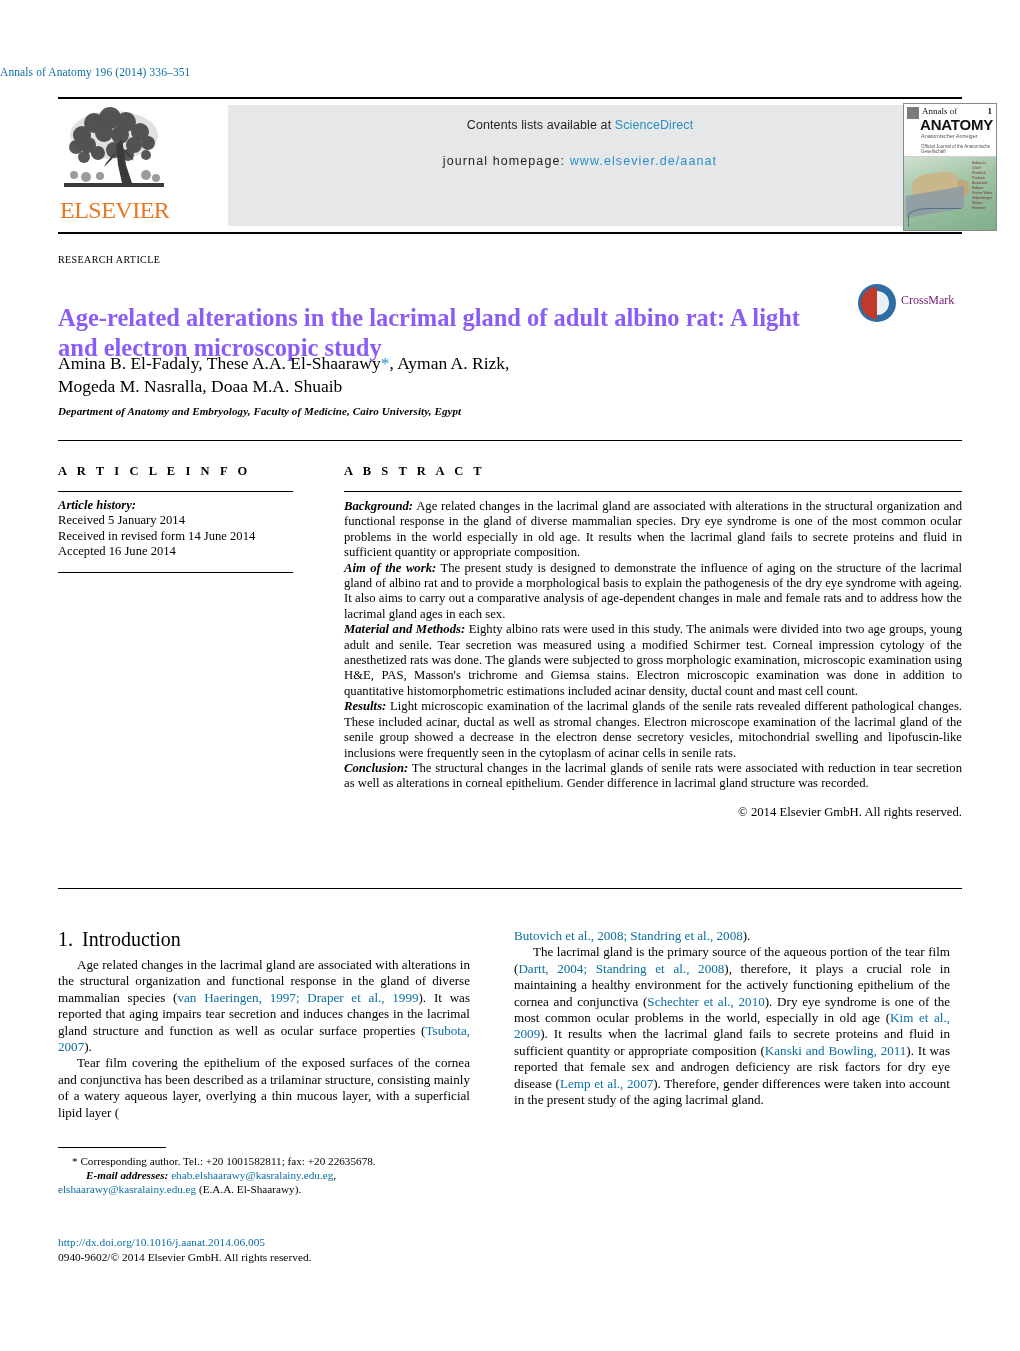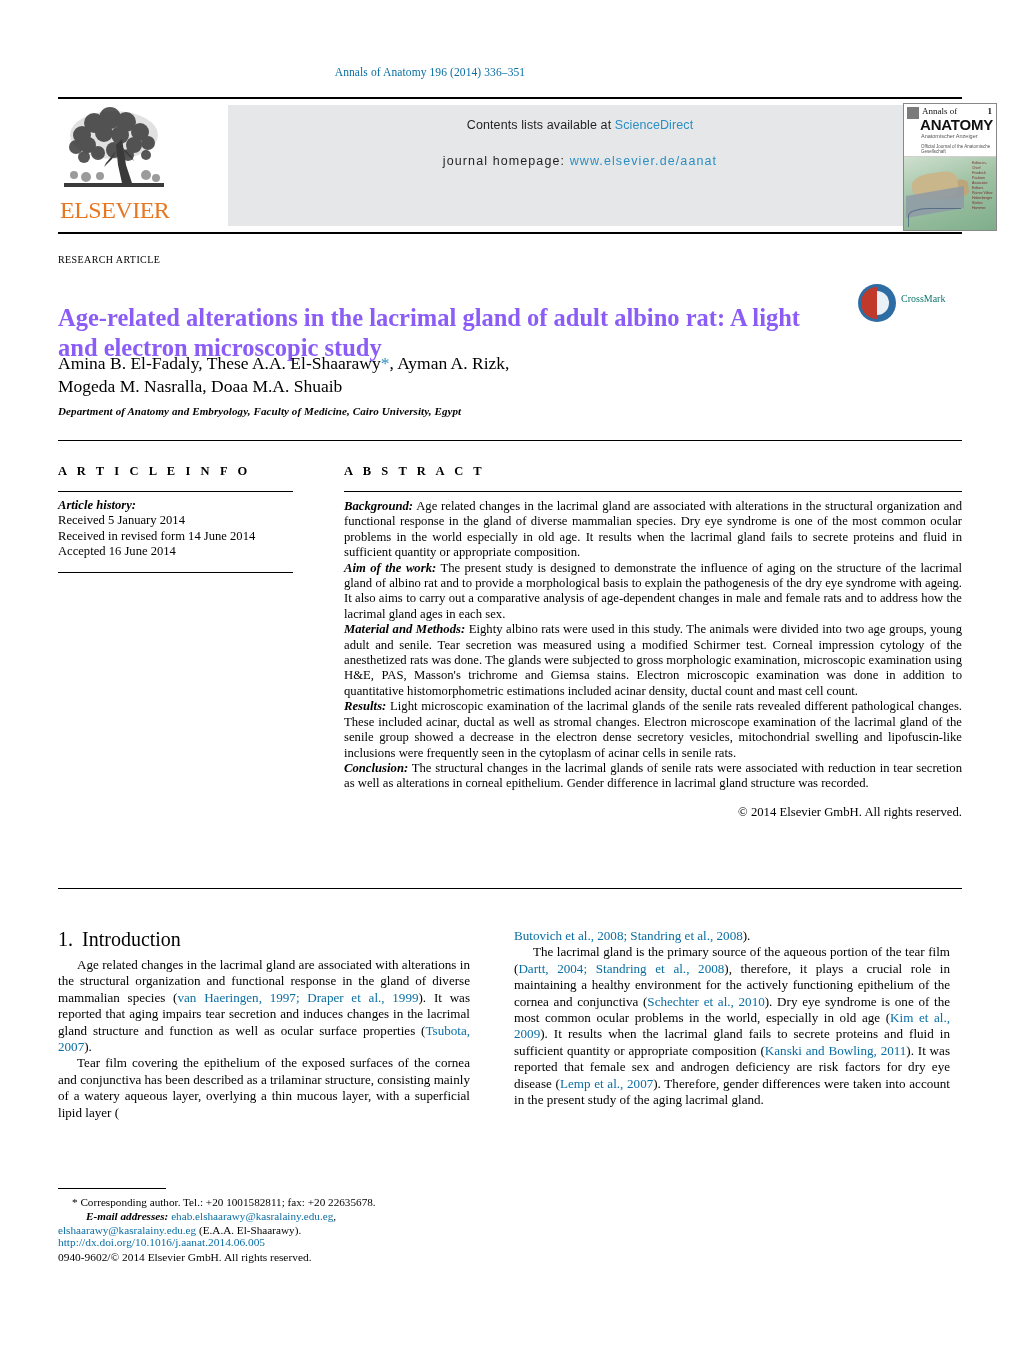--- a/index.html
+++ b/index.html
@@ -20,21 +20,21 @@
     left: 0; top: 0;
     width: 1020px;
     height: 1351px;
   }
 
   
   .running-head {
     position: absolute;
     left: 0; top: 66px;
     width: 860px;
-    text-align: center;
+    text-align: left;
     font-size: 11.5px;
     color: #0a6ea3;
     letter-spacing: .1px;
   }
 
   
   .masthead {
     position: absolute;
     left: 58px; top: 97px;
     width: 904px;
@@ -250,22 +250,22 @@
   }
   .cm-logo {
     position: absolute;
     left: 0; top: 2px;
     width: 40px; height: 40px;
   }
   .cm-text {
     position: absolute;
     left: 44px; top: 12px;
     font-family: "Liberation Serif", serif;
-    font-size: 10px;
-    color: #0f766e;
+    font-size: 12px;
+    color: #701a75;
   }
 
   
   .rule-a {
     position: absolute;
     left: 58px; top: 440px;
     width: 904px;
     border-top: 1.2px solid #000;
   }
   .rule-b {
@@ -362,21 +362,21 @@
   .body-text p + p { text-indent: 19px; }
   .body-text .first { text-indent: 19px; }
   a.ref, .ref {
     color: #0a6ea3;
     text-decoration: none;
   }
 
   
   .footnote {
     position: absolute;
-    left: 58px; top: 1188px;
+    left: 58px; top: 1147px;
     width: 412px;
     font-size: 11.2px;
     line-height: 14px;
   }
   .fn-rule {
     border-top: 1px solid #000;
     width: 108px;
     margin-bottom: 6px;
   }
   .fn-line { text-indent: 14px; }

